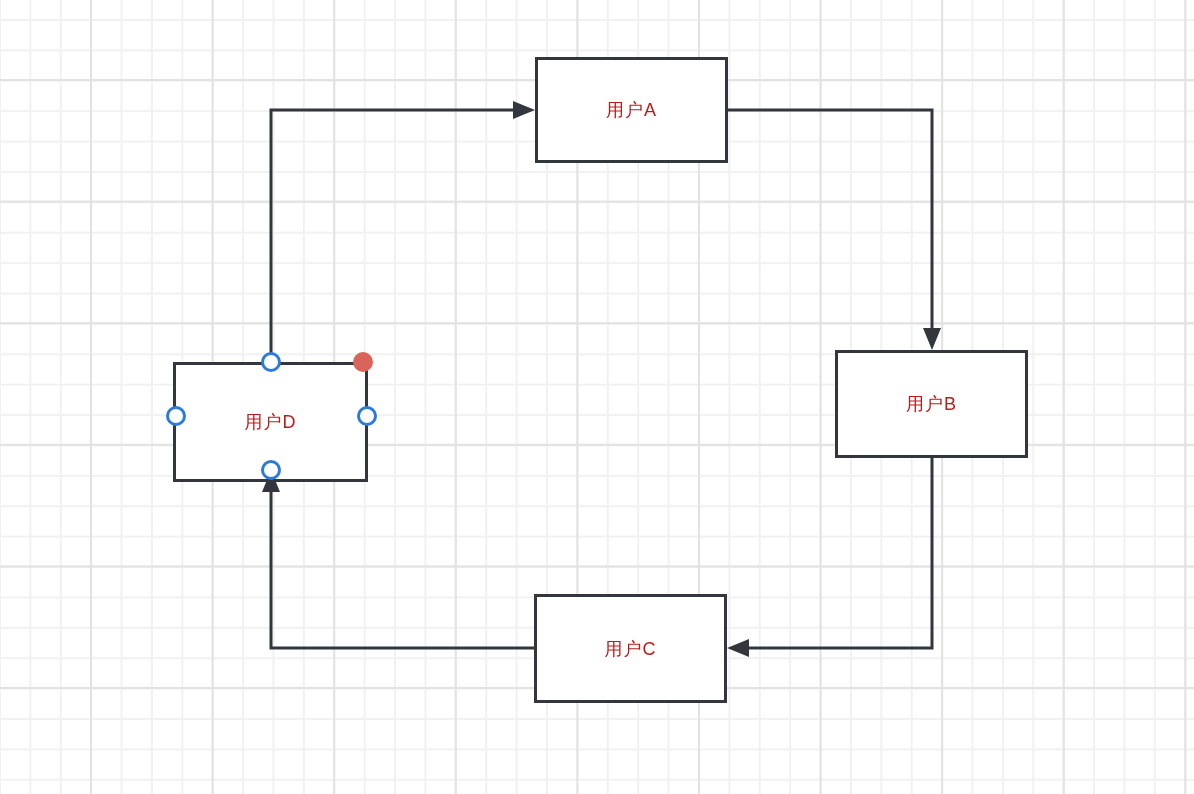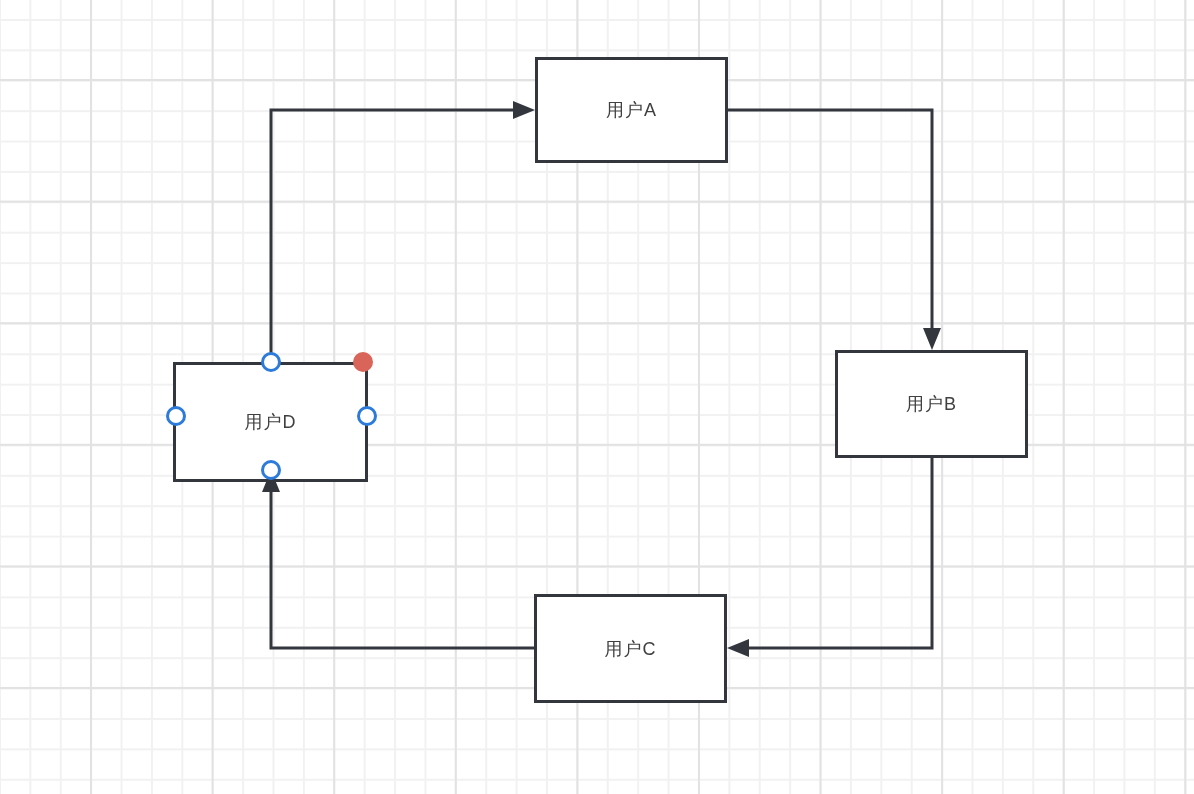--- a/index.html
+++ b/index.html
@@ -34,21 +34,21 @@
   .node {
     position: absolute;
     background: #ffffff;
     border: 3px solid #33373d;
     display: flex;
     align-items: center;
     justify-content: center;
   }
   .node-label {
     font-size: 18px;
-    color: #404040;
+    color: #b91c1c;
     letter-spacing: 1px;
     user-select: none;
   }
   .node-a { left: 535px; top: 57px;  width: 193px; height: 106px; }
   .node-b { left: 835px; top: 350px; width: 193px; height: 108px; }
   .node-c { left: 534px; top: 594px; width: 193px; height: 109px; }
   .node-d { left: 173px; top: 362px; width: 195px; height: 120px; }
   .cp {
     position: absolute;
     width: 20px; height: 20px;

